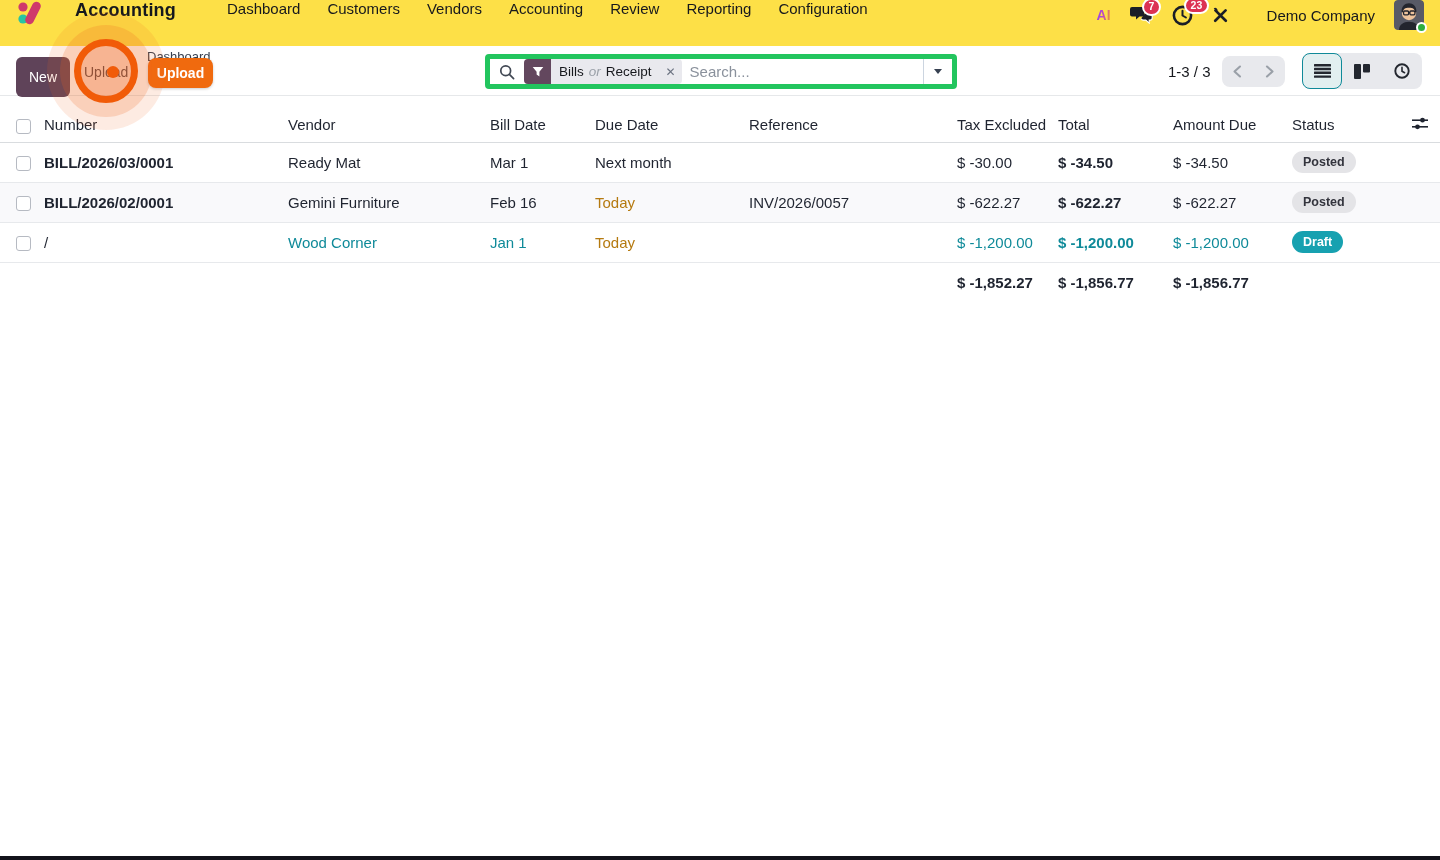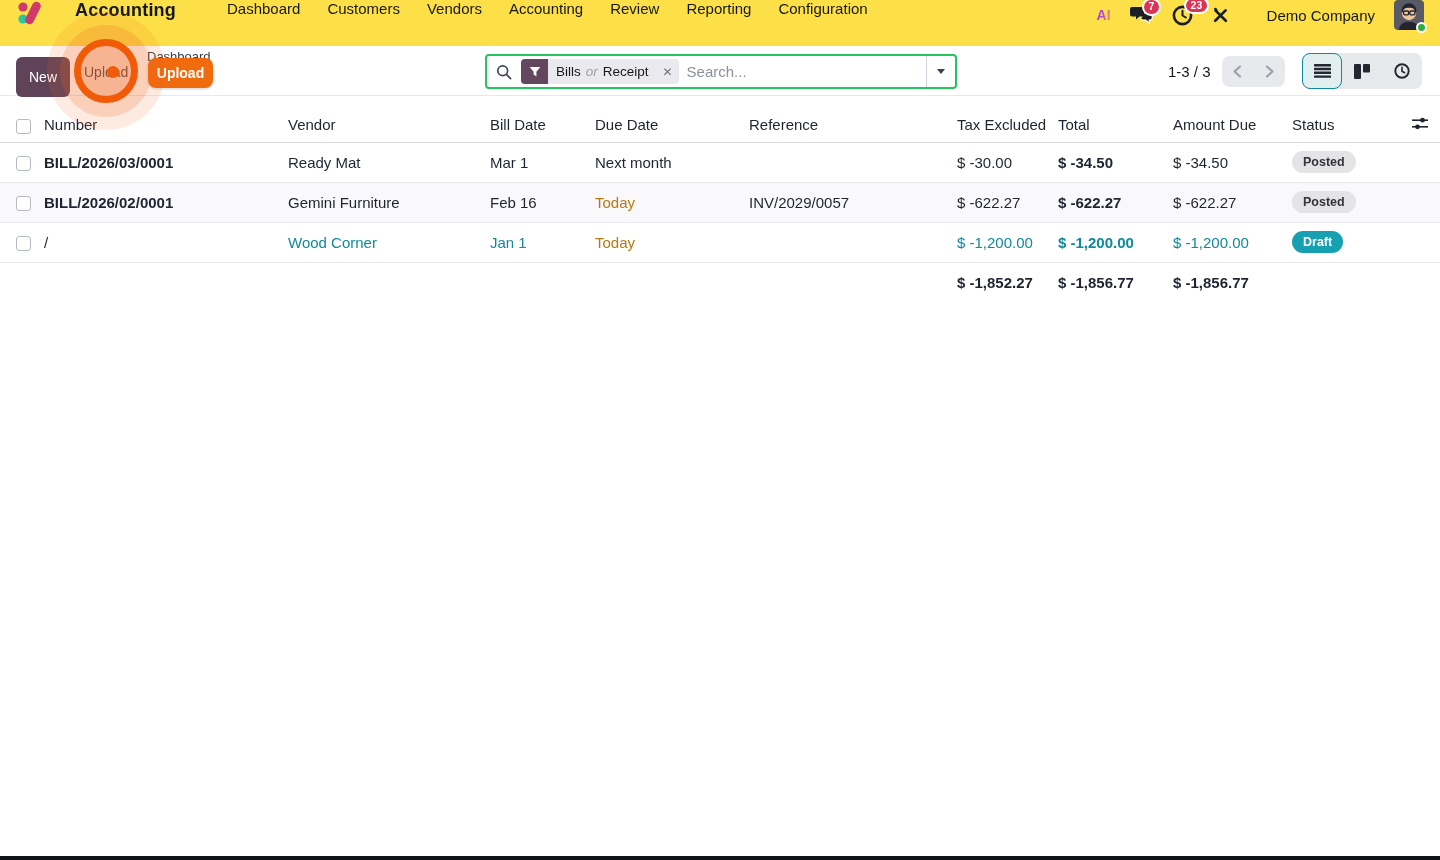--- a/index.html
+++ b/index.html
@@ -32,21 +32,21 @@
 
   
   .pulse { position:absolute; left:106px; top:71px; width:0; height:0; z-index:20; pointer-events:none; }
   .pulse div { position:absolute; border-radius:50%; transform:translate(-50%,-50%); }
   .pulse .halo-outer { width:118px; height:118px; background:rgba(241,101,30,.13); }
   .pulse .halo-mid   { width:92px;  height:92px;  background:rgba(241,101,30,.20); }
   .pulse .ring       { width:64px;  height:64px;  border:7px solid #f15b08; background:rgba(241,101,30,.26); }
   .pulse .dot        { width:12px;  height:12px;  background:#f15b08; margin-left:7px; margin-top:1px; }
 
   
-  .searchbar { position:absolute; left:485px; top:8px; width:472px; height:35px; border:2px solid #22c55e; border-radius:4px; background:#fff; display:flex; align-items:center; padding-left:9px; }
+  .searchbar { position:absolute; left:485px; top:8px; width:472px; height:35px; border:5px solid #22c55e; border-radius:4px; background:#fff; display:flex; align-items:center; padding-left:9px; }
   .search-icon { flex:0 0 auto; display:flex; }
   .facet { display:flex; align-items:center; height:25px; background:#e9e9ee; border-radius:4px; margin-left:9px; overflow:hidden; flex:0 0 auto; }
   .facet-icon { width:27px; height:25px; background:#63475e; display:flex; align-items:center; justify-content:center; }
   .facet-values { padding:0 8px; font-size:13.5px; color:#16181d; font-weight:500; white-space:nowrap; }
   .facet-sep { font-style:italic; color:#9aa0a8; margin:0 5px; font-weight:400; }
   .facet-remove { width:22px; height:25px; border:none; background:transparent; color:#6b7280; font-size:12px; cursor:pointer; }
   .search-input { flex:1 1 auto; border:none; outline:none; font-size:15px; padding:0 8px; font-family:inherit; color:#16181d; min-width:40px; }
   .search-input::placeholder { color:#8a919c; }
   .search-caret { width:29px; height:100%; border:none; border-left:1px solid #ccd5e0; background:transparent; cursor:pointer; display:flex; align-items:center; justify-content:center; }
   .caret-down { width:0; height:0; border-left:4.5px solid transparent; border-right:4.5px solid transparent; border-top:5.5px solid #374151; }
@@ -268,21 +268,21 @@
       <td class="num">$ -34.50</td>
       <td><span class="badge badge-posted">Posted</span></td>
       <td></td>
     </tr>
     <tr class="striped">
       <td class="cell-check"><input type="checkbox" style=""></td>
       <td class="col-number-cell">BILL/2026/02/0001</td>
       <td>Gemini Furniture</td>
       <td>Feb 16</td>
       <td class="amber">Today</td>
-      <td>INV/2029/0057</td>
+      <td>INV/2026/0057</td>
       <td class="num">$ -622.27</td>
       <td class="num col-total-cell">$ -622.27</td>
       <td class="num">$ -622.27</td>
       <td><span class="badge badge-posted">Posted</span></td>
       <td></td>
     </tr>
     <tr>
       <td class="cell-check"><input type="checkbox" style=""></td>
       <td>/</td>
       <td class="teal">Wood Corner</td>

